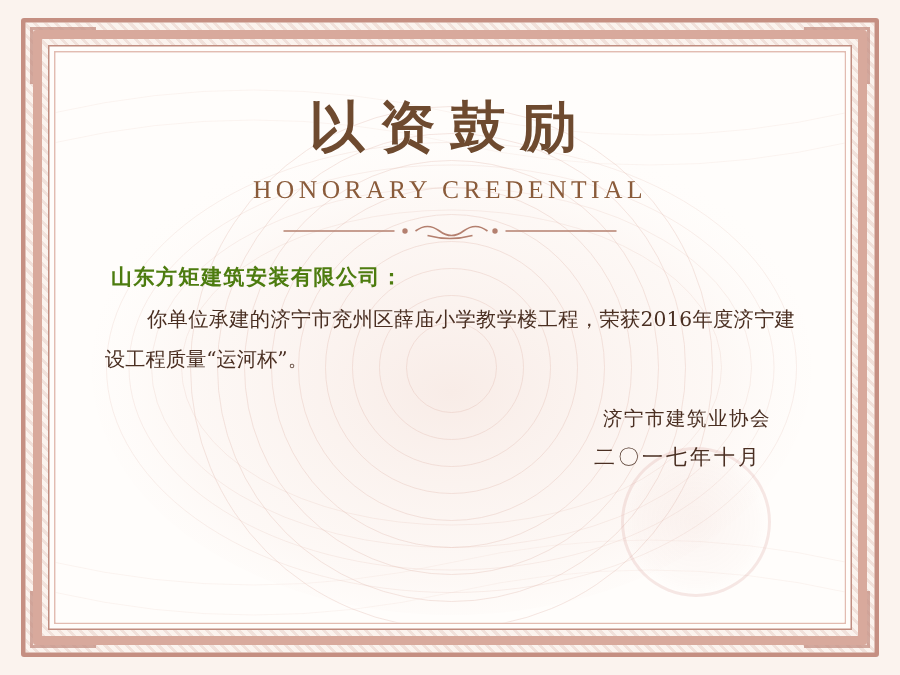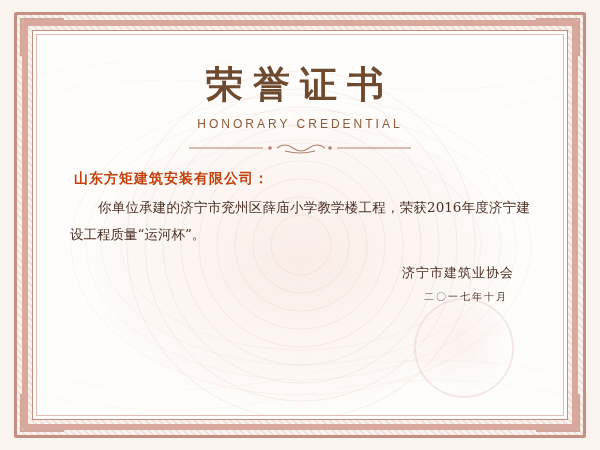--- a/index.html
+++ b/index.html
@@ -102,22 +102,22 @@
     font-weight: bold;
     font-size: 37px;
     letter-spacing: 10px;
     color: #6e4a2f;
     margin-top: 8px;
     text-shadow: 0 1px 0 rgba(255,255,255,0.7);
   }
 
   .subtitle {
     text-align: center;
-    font-family: Liberation Sans, sans-serif;
-    font-size: 12px;
+    font-family: Liberation Serif, serif;
+    font-size: 17px;
     letter-spacing: 3px;
     color: #8a5b3a;
     margin-top: 7px;
   }
 
   .divider {
     margin: 9px auto 0 auto;
     width: 230px;
     height: 16px;
     position: relative;
@@ -127,21 +127,21 @@
   .body-text {
     margin-top: 14px;
     color: #4a2f22;
     font-family: "DejaVu Serif", serif;
   }
 
   .recipient {
     font-size: 14px;
     font-weight: bold;
     letter-spacing: 1px;
-    color: #c2410c;
+    color: #4d7c0f;
     padding-left: 4px;
   }
 
   .para {
     font-size: 13.5px;
     line-height: 2.0;
     color: #4a2f22;
     margin-top: 6px;
     text-align: justify;
   }
@@ -152,21 +152,21 @@
     text-align: right;
     padding-right: 16px;
     color: #4a2f22;
     font-family: Liberation Serif, serif;
   }
   .org {
     font-size: 13px;
     letter-spacing: 1px;
   }
   .date {
-    font-size: 10px;
+    font-size: 14px;
     letter-spacing: 2px;
     margin-top: 8px;
     padding-right: 6px;
   }
 
   
   .seal-ghost {
     position: absolute;
     right: 86px;
     bottom: 52px;
@@ -229,21 +229,21 @@
         <path d="M0 340 Q 132 370 264 340 T 528 340"></path>
         <path d="M0 360 Q 132 390 264 360 T 528 360"></path>
       </g>
     </svg>
   </div>
 
   <div class="seal-ghost"></div>
 
   <div class="content">
 
-    <div class="title">荣誉证书</div>
+    <div class="title">以资鼓励</div>
 
     <div class="subtitle">HONORARY CREDENTIAL</div>
 
     <div class="divider">
       <svg width="230" height="16" viewBox="0 0 230 16" xmlns="http://www.w3.org/2000/svg">
         <g stroke="#b4806f" stroke-width="1.1" fill="none">
           <path d="M4 8 H 78"></path>
           <path d="M152 8 H 226"></path>
           <path d="M92 8 q 8 -6 16 0 q 8 6 16 0 q 8 -6 16 0"></path>
           <path d="M100 11 q 15 4 30 0"></path>

